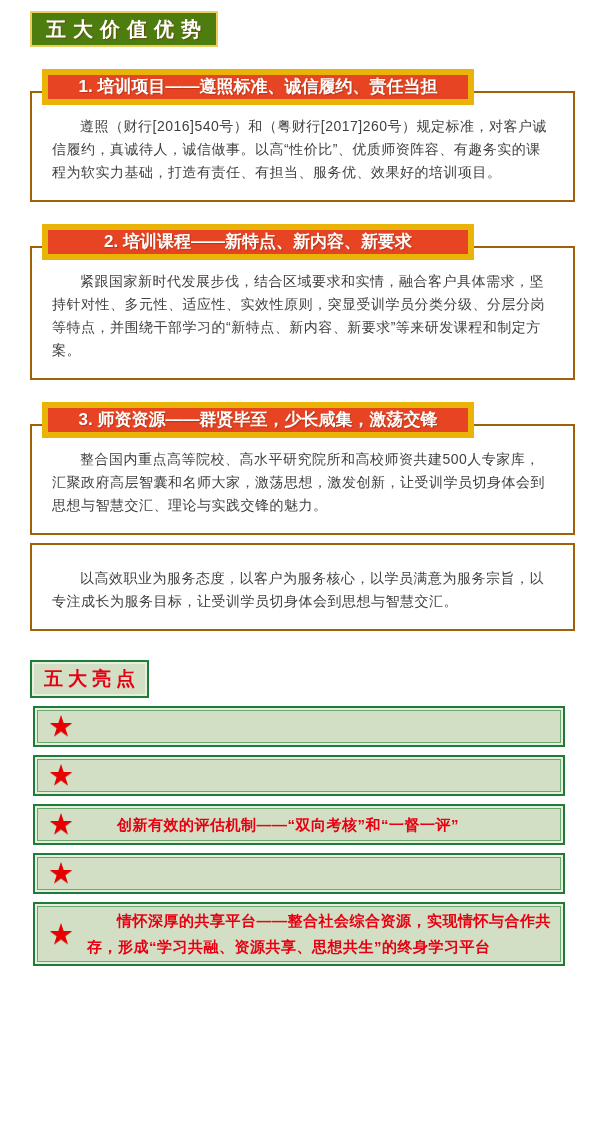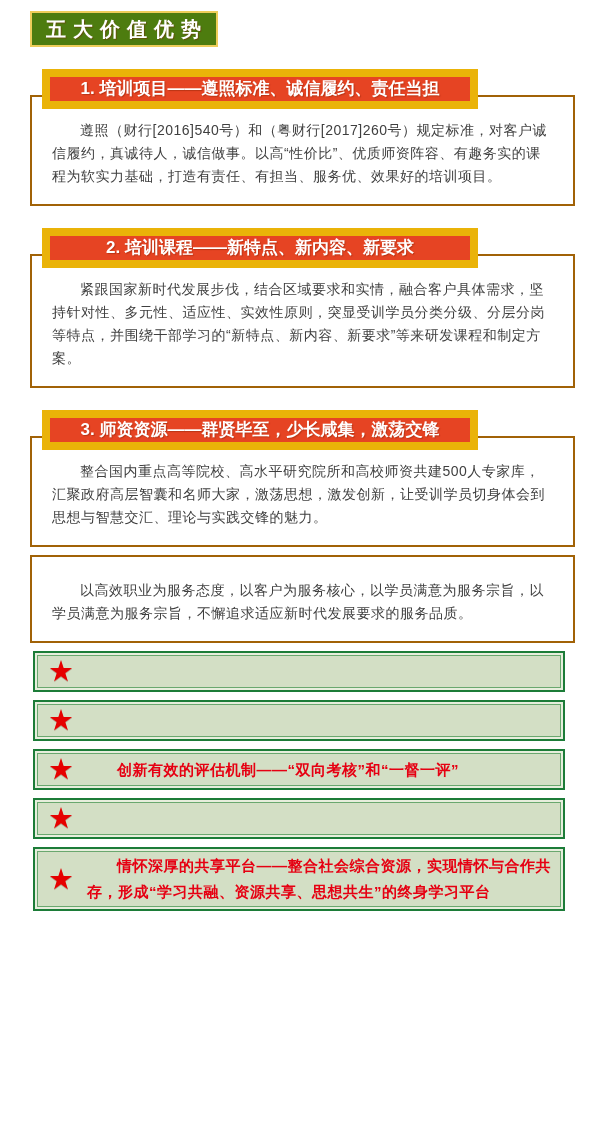--- a/index.html
+++ b/index.html
@@ -25,21 +25,21 @@
     color:#e60012;font-weight:bold;font-size:19px;letter-spacing:5px;
     padding:6px 7px 6px 12px;line-height:22px;
   }
 
   
   .card{position:relative;margin:22px 26px 0 30px;}
   .card:first-of-type{margin-top:17px;}
   .card-bar{
     position:relative;z-index:2;margin-left:12px;width:420px;height:24px;
     box-sizing:content-box;
-    background:#e64423;border:8px solid #eab308;
+    background:#e64423;border:6px solid #eab308;
     color:#ffffff;font-weight:bold;font-size:17px;line-height:24px;
     text-align:center;
     text-shadow:1px 1px 1px rgba(120,30,0,.4);
   }
   .card-body{
     position:relative;z-index:1;margin-top:-14px;
     border:2px solid #a16207;background:#ffffff;
     padding:22px 20px 16px 20px;
   }
   .card-body p{
@@ -88,25 +88,26 @@
 
   <div class="card">
     <div class="card-bar">3. 师资资源——群贤毕至，少长咸集，激荡交锋</div>
     <div class="card-body">
       <p>整合国内重点高等院校、高水平研究院所和高校师资共建500人专家库，汇聚政府高层智囊和名师大家，激荡思想，激发创新，让受训学员切身体会到思想与智慧交汇、理论与实践交锋的魅力。</p>
     </div>
   </div>
 
   <div class="card">
     <div class="card-body">
-      <p>以高效职业为服务态度，以客户为服务核心，以学员满意为服务宗旨，以学员满意为服务宗旨，不懈追求适应新时代发展要求的服务品质。</p>
+      <p>以高效职业为服务态度，以客户为服务核心，以学员满意为服务宗旨，以专注成长为服务目标，让受训学员切身体会到思想与智慧交汇。</p>
     </div>
   </div>
 
 
+  <div class="hl-title">五大亮点</div>
 
   <div class="hl">
     <span class="hl-star">★</span>
   </div>
 
   <div class="hl">
     <span class="hl-star">★</span>
   </div>
 
   <div class="hl">

